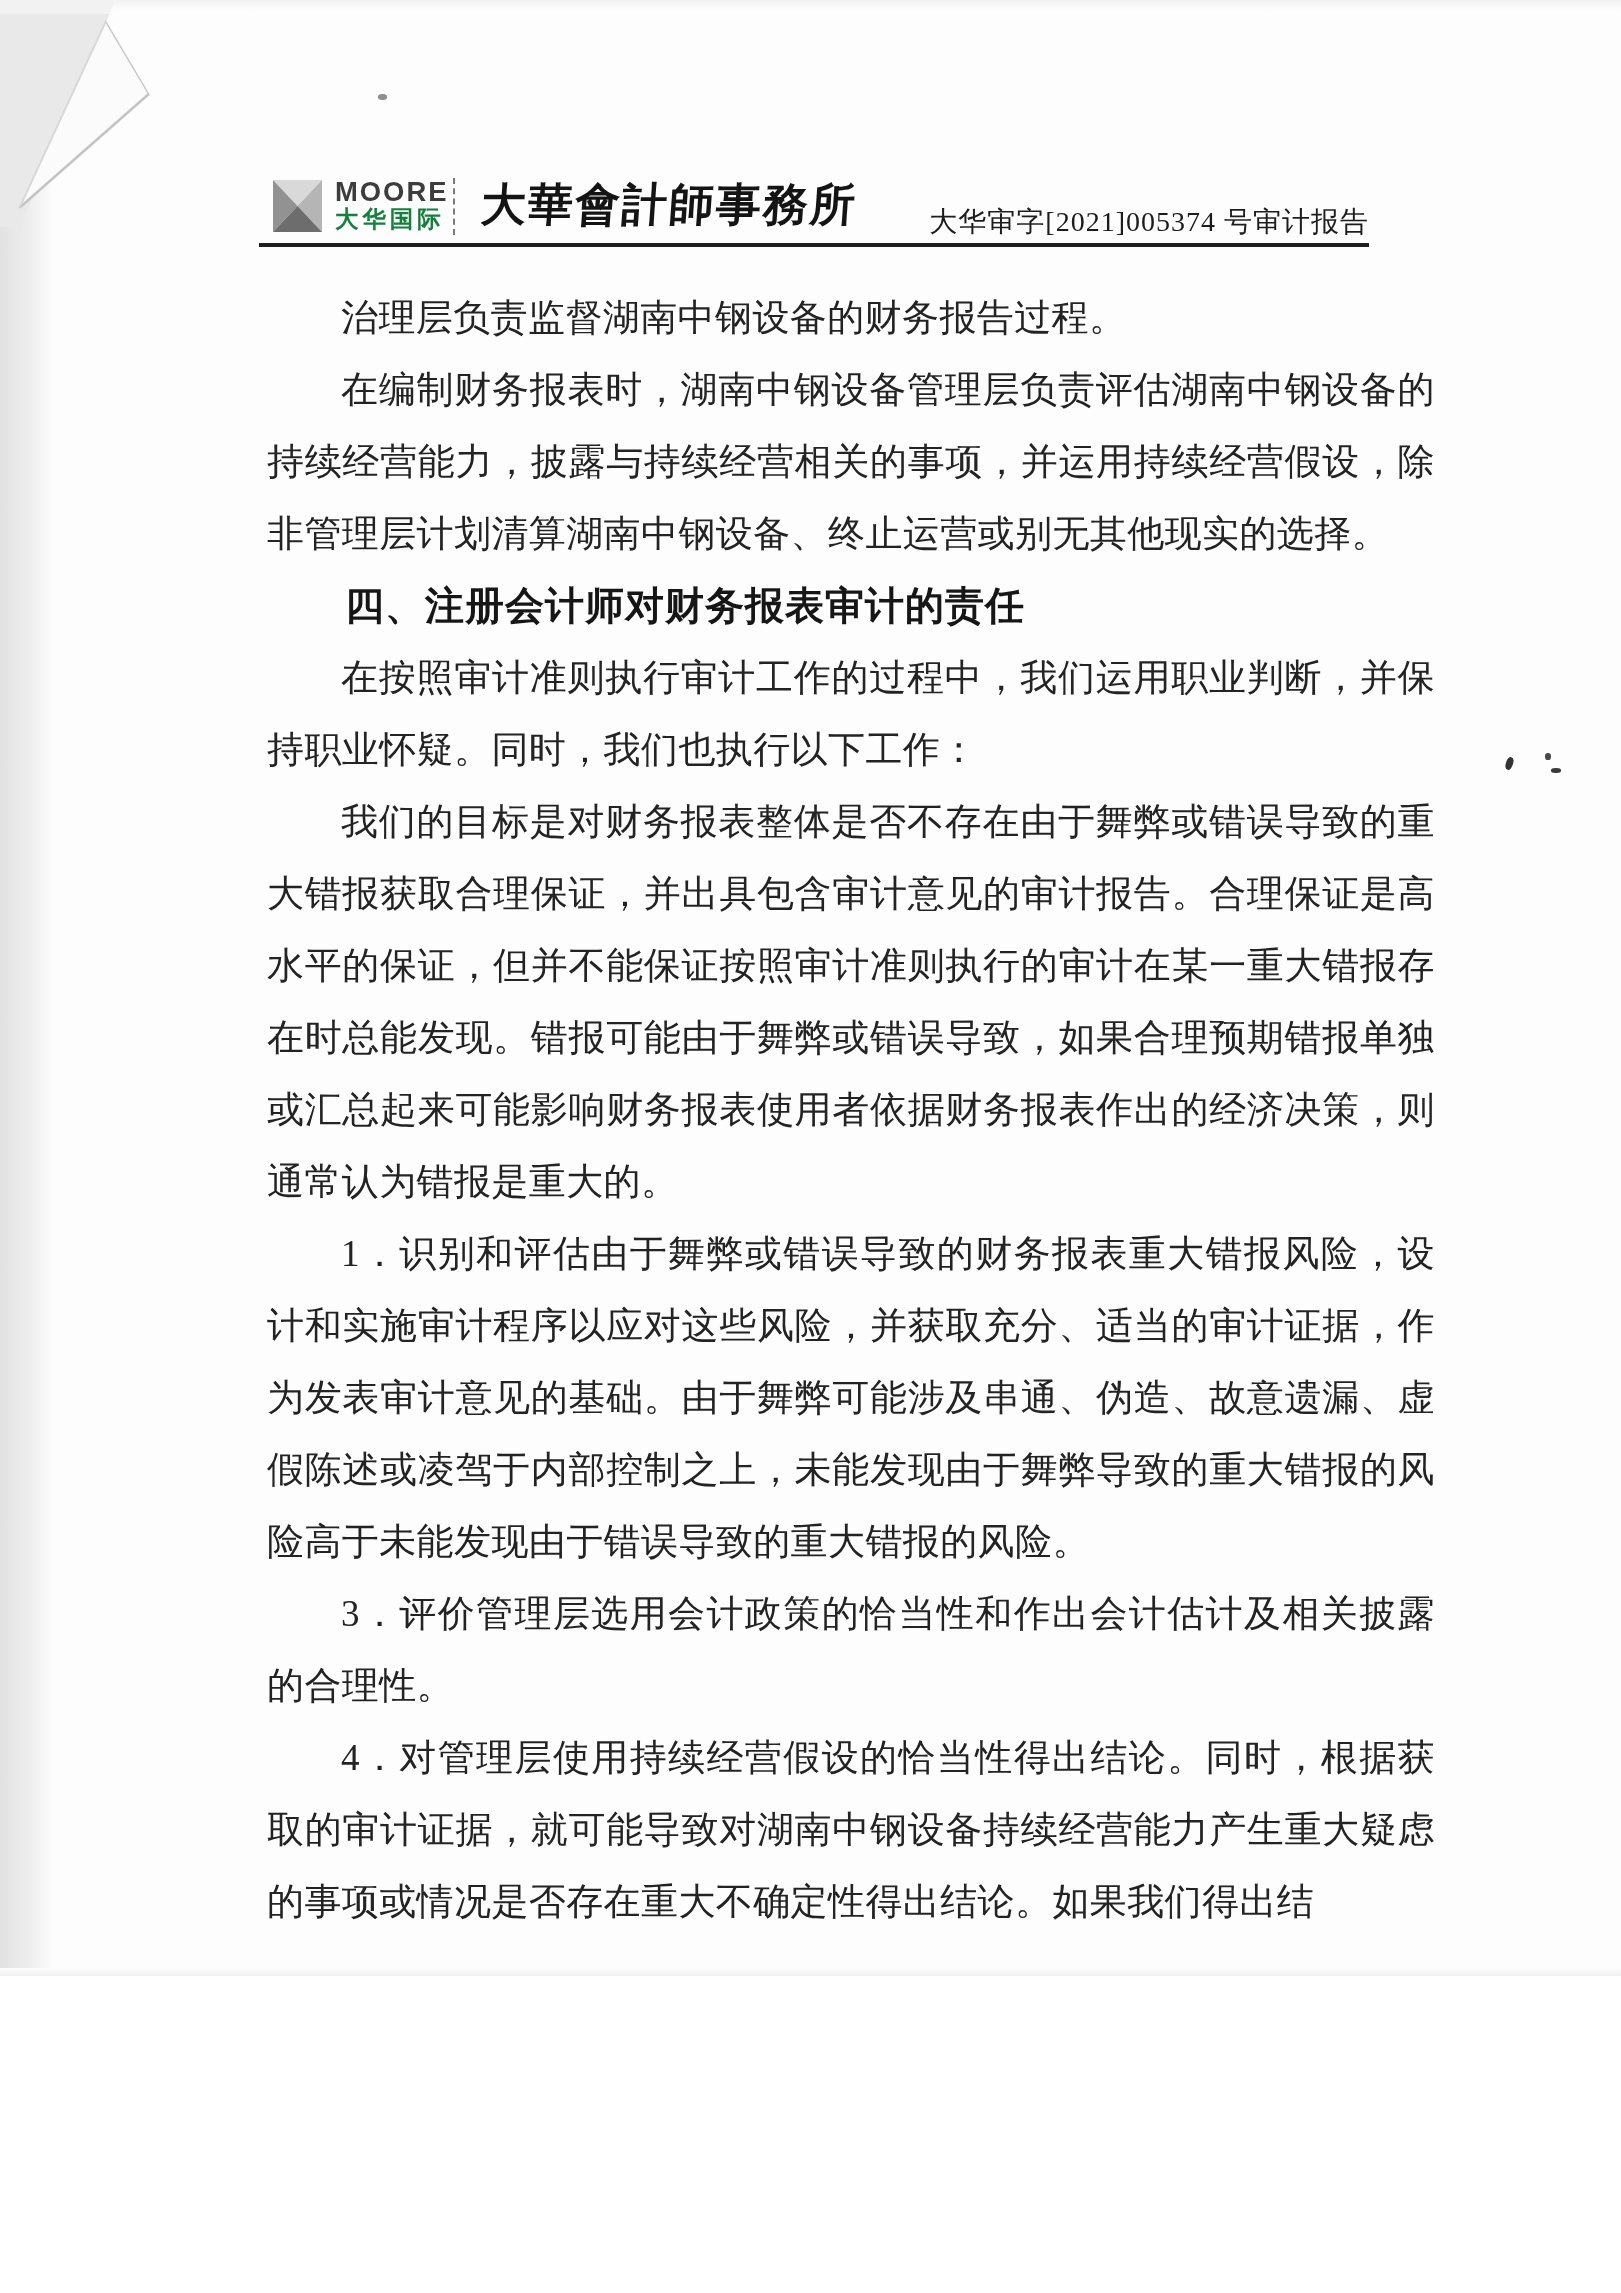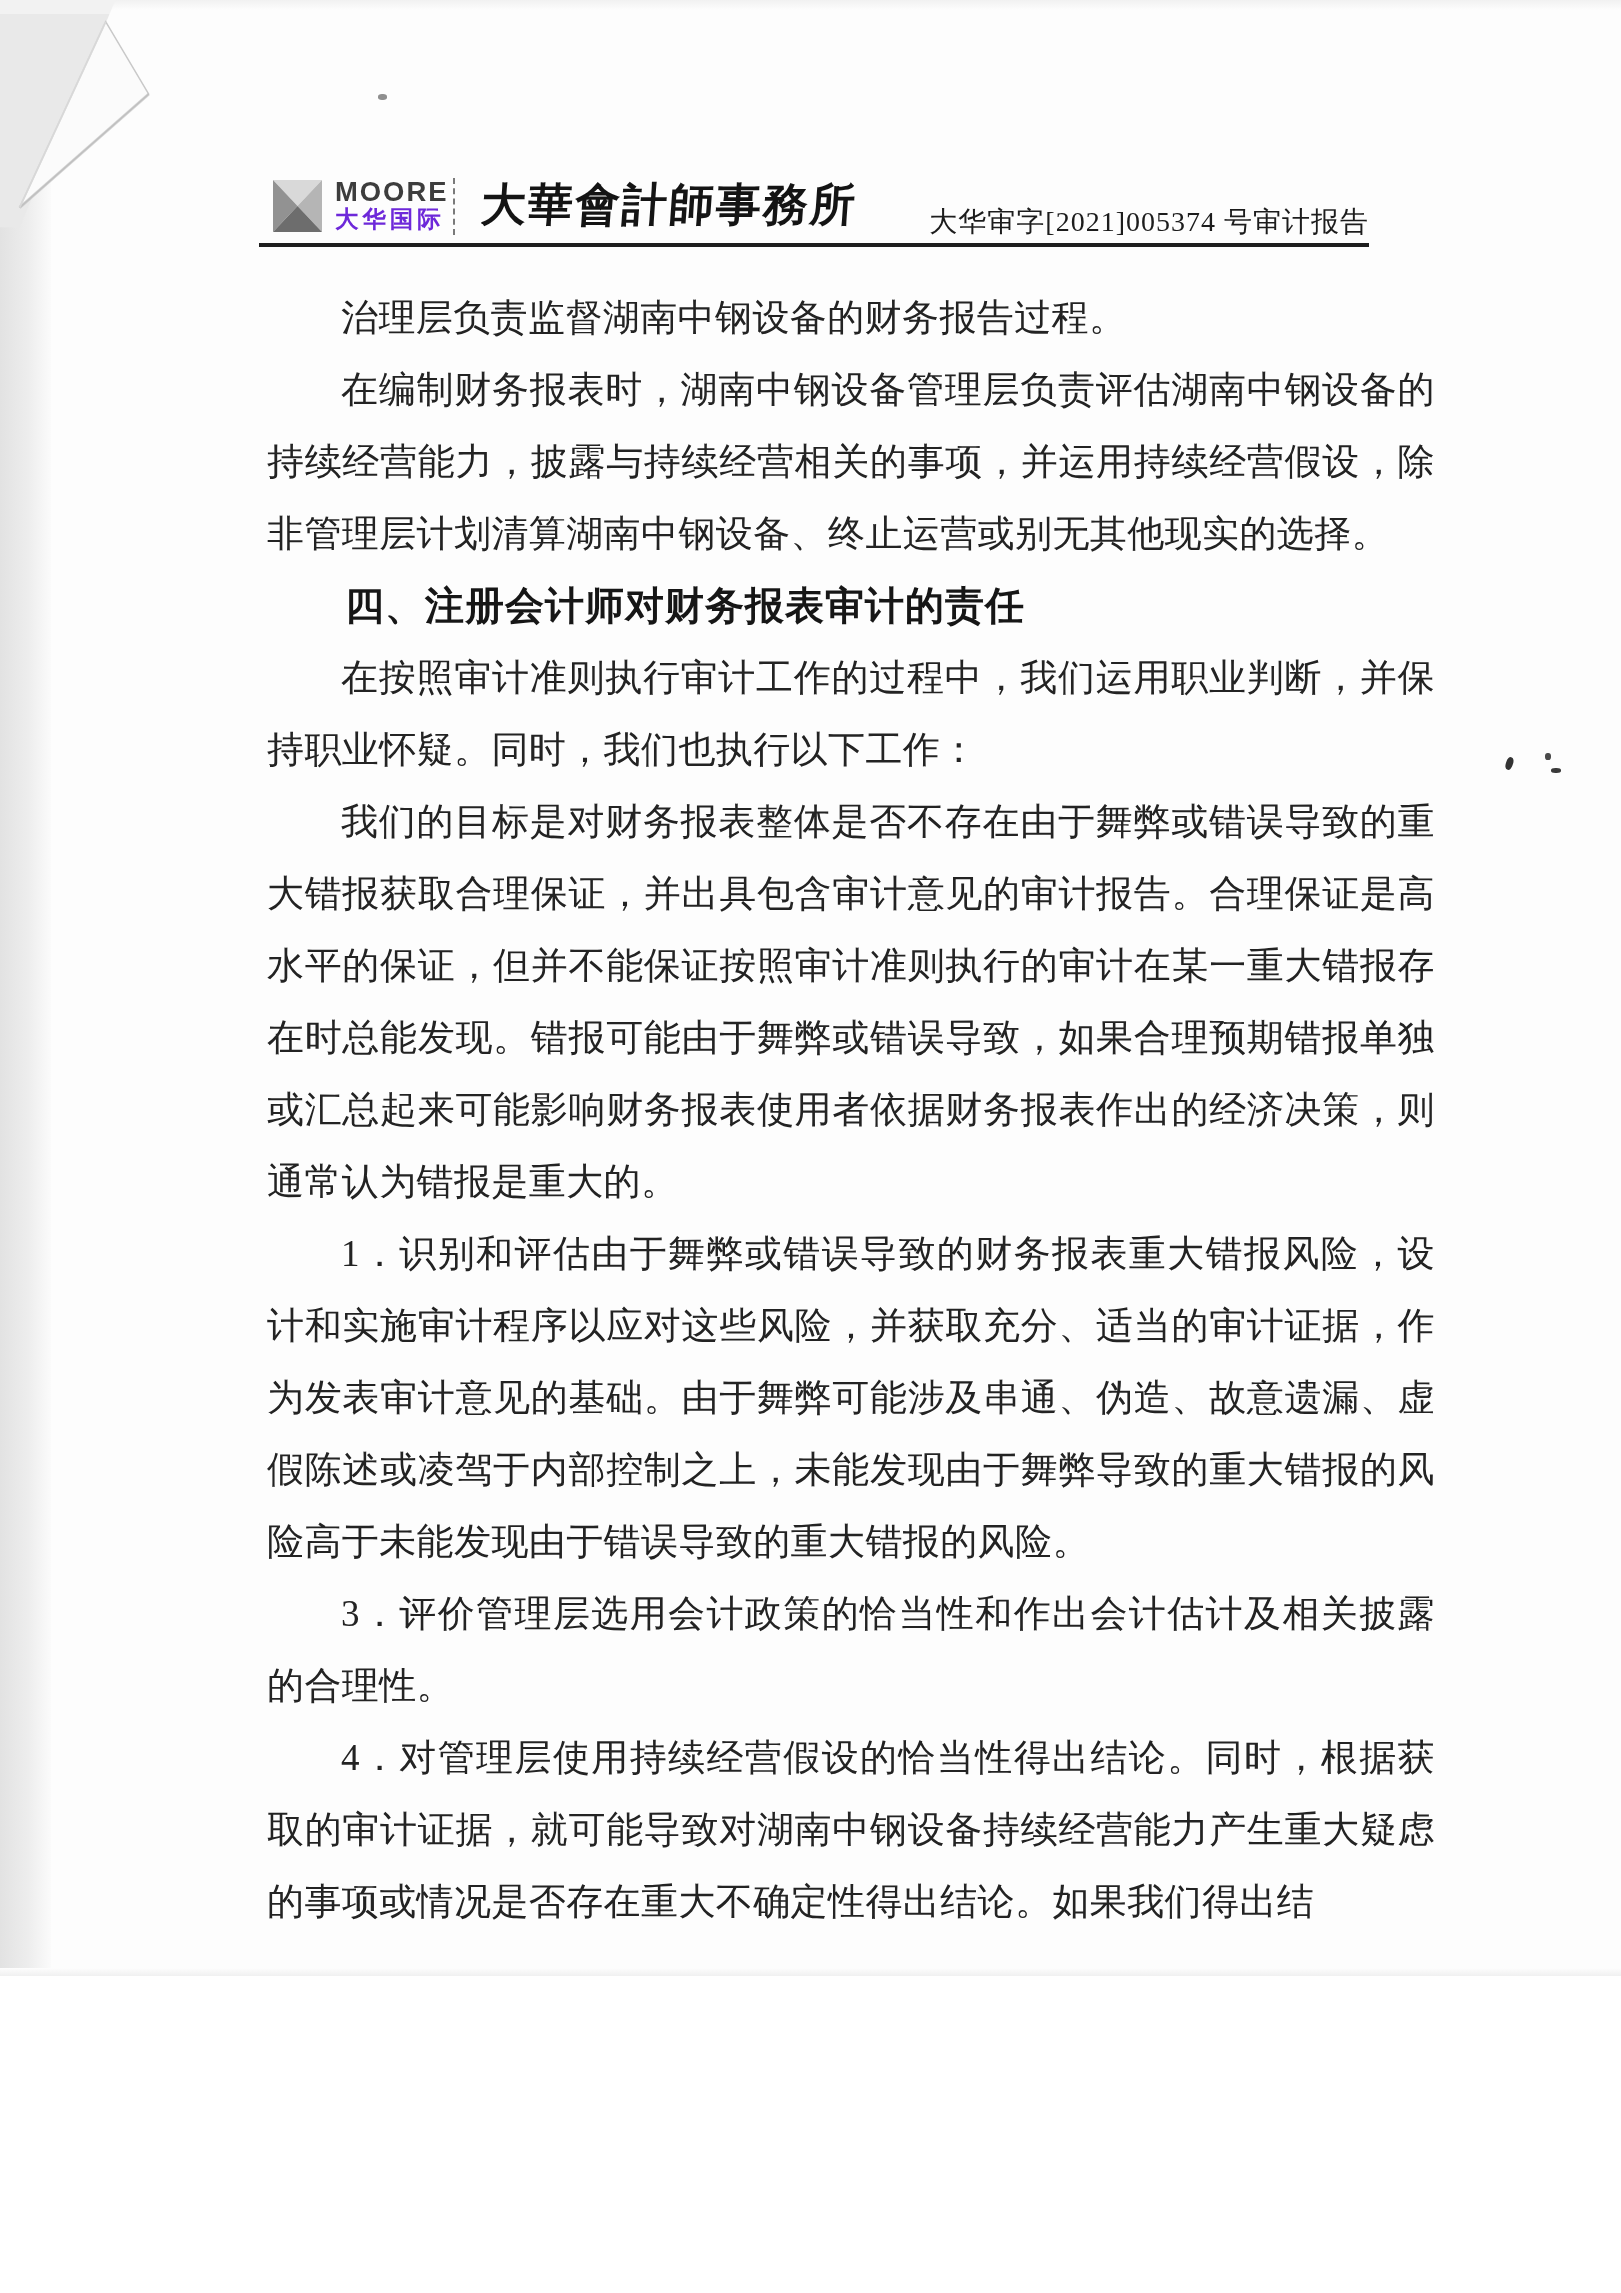--- a/index.html
+++ b/index.html
@@ -24,21 +24,21 @@
     position:absolute;left:0;bottom:0;width:1621px;height:7.8px;
     background:linear-gradient(to top,#f0f0f0,#fdfdfd);
   }
   .corner-fold{position:absolute;left:0;top:0;}
   
   .header{position:absolute;left:259px;top:174px;width:1110px;height:65px;}
   .logo{position:absolute;left:13.7px;top:5.9px;width:49px;height:52px;}
   .logo-text{position:absolute;left:76px;top:3.9px;width:176px;
     font-family:"Liberation Sans","DejaVu Sans",sans-serif;color:#3d3d3d;}
   .logo-brand{font-size:27.4px;font-weight:700;letter-spacing:2px;line-height:27.4px;}
-  .logo-cn{font-size:23.5px;font-weight:600;letter-spacing:3.9px;line-height:25.5px;margin-top:2px;color:#6d28d9;}
+  .logo-cn{font-size:23.5px;font-weight:600;letter-spacing:3.9px;line-height:25.5px;margin-top:2px;color:#15803d;}
   .v-sep{position:absolute;left:194px;top:3.9px;height:57px;width:0;
     border-left:2px dashed #7a7a7a;}
   .calligraphy{position:absolute;left:222px;top:0px;width:323px;
     font-size:45px;font-weight:700;line-height:63px;color:#141414;
     transform:skewX(-4deg);letter-spacing:2px;white-space:nowrap;}
   .doc-ref{position:absolute;right:0;top:29px;
     font-size:28px;letter-spacing:1px;color:#1c1c1c;white-space:nowrap;}
   .header-rule{
     position:absolute;left:259px;top:243px;width:1110px;height:3.9px;background:#1e1e1e;
   }

